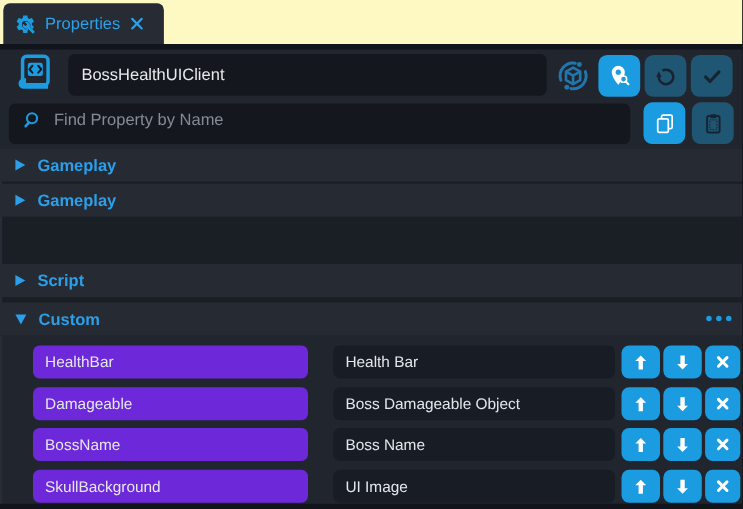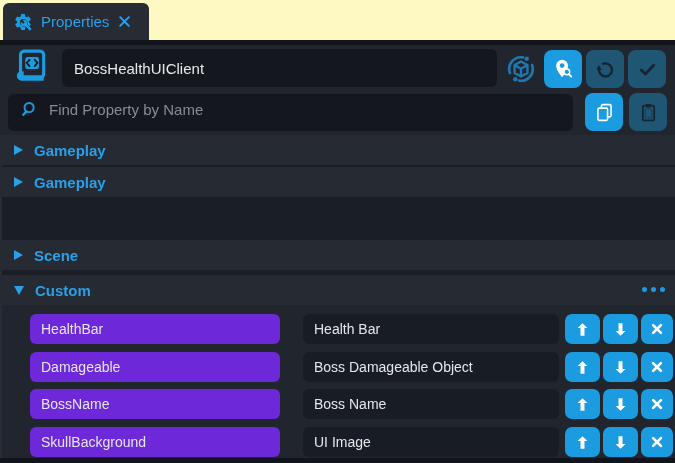--- a/index.html
+++ b/index.html
@@ -163,21 +163,21 @@
     <div class="sectionheader s0">
       <span class="tri right"></span>
       <span class="sectionlabel">Gameplay</span>
     </div>
     <div class="sectionheader s1">
       <span class="tri right"></span>
       <span class="sectionlabel">Gameplay</span>
     </div>
     <div class="sectionheader s3">
       <span class="tri right"></span>
-      <span class="sectionlabel">Scene</span>
+      <span class="sectionlabel">Script</span>
     </div>
     <div class="sectionheader s4">
       <span class="tri down"></span>
       <span class="sectionlabel">Custom</span>
       <span class="dots">
           <i></i>
           <i></i>
           <i></i>
         </span>
     </div>

